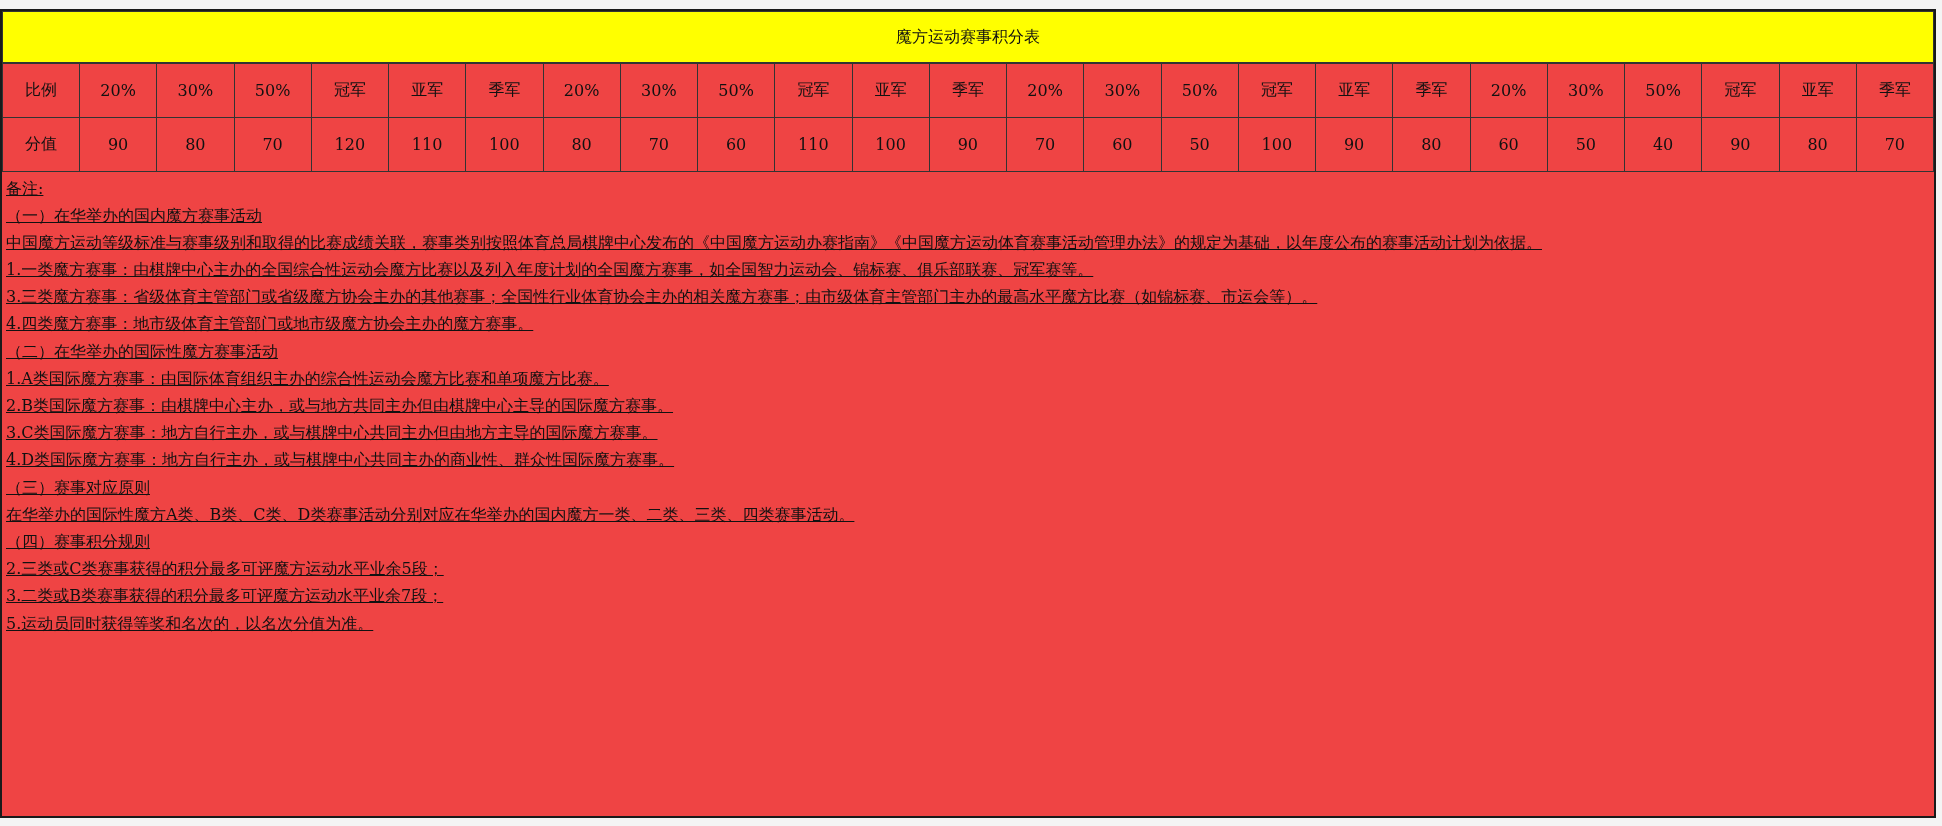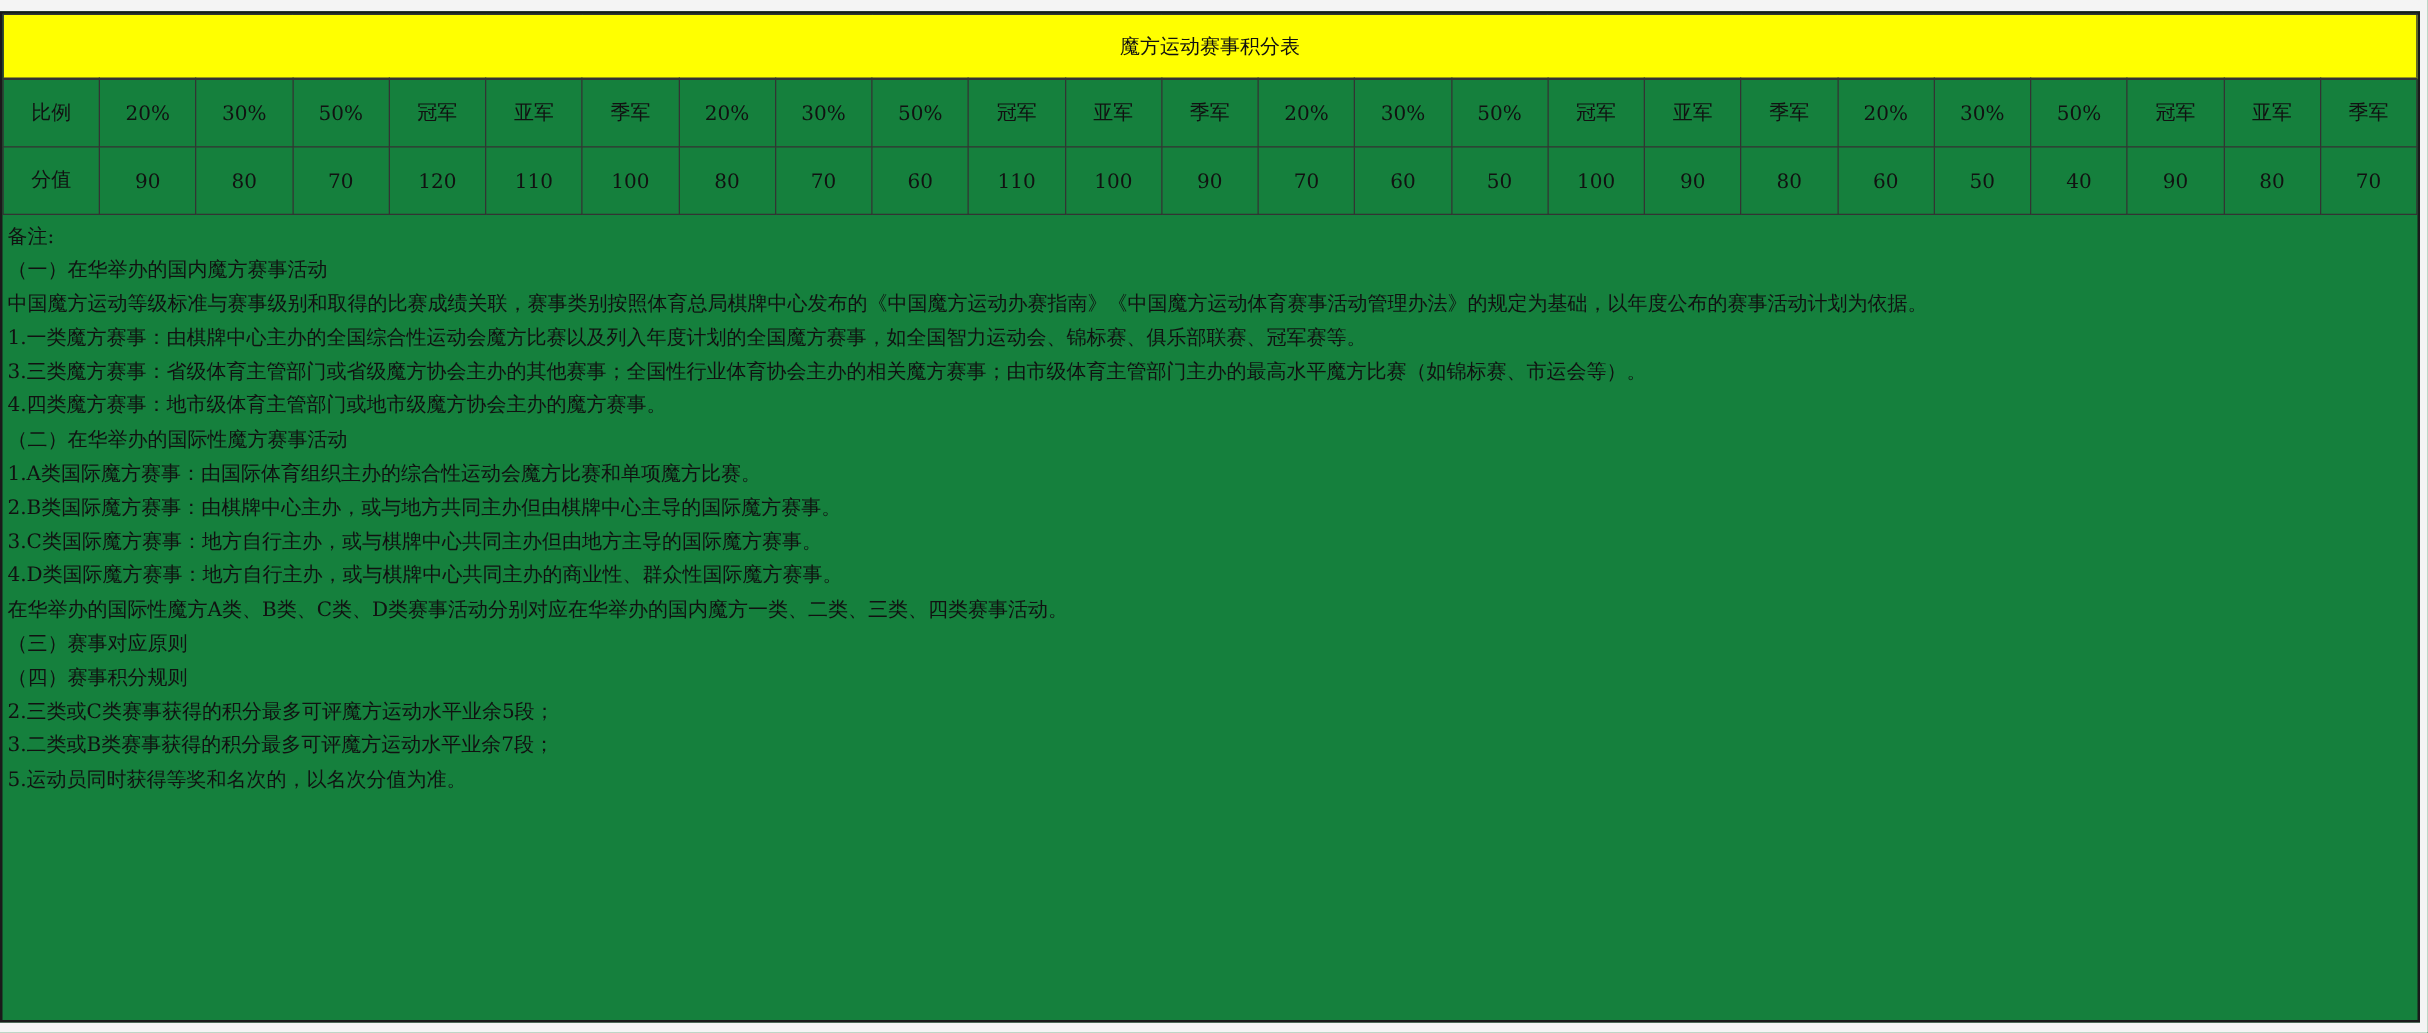--- a/index.html
+++ b/index.html
@@ -13,21 +13,21 @@
   body {
     font-family: "DejaVu Serif", "Liberation Serif", serif;
     color: #111;
   }
   .sheet {
     position: absolute;
     left: 0;
     top: 9px;
     width: 1936px;
     height: 809px;
-    background: #15803d;
+    background: #ef4444;
     border: 2px solid #1a1a1a;
     box-sizing: border-box;
   }
   table.score {
     border-collapse: collapse;
     width: 100%;
     table-layout: fixed;
   }
   table.score td {
     border: 1px solid #333;
@@ -46,21 +46,21 @@
   }
   .row-h { height: 54px; }
   .row-label { font-size: 17px; }
   .group-cell { font-size: 16px; }
   .notes {
     padding: 3px 4px 0 4px;
     font-size: 16px;
     line-height: 27.2px;
     white-space: nowrap;
   }
-  .notes div { height: 27.2px; }
+  .notes div { height: 27.2px; text-decoration: underline; }
 </style>
 </head>
 <body>
 
 <div class="sheet">
   <table class="score">
     <colgroup>
       <col class="label-col">
       <col>
         <col>
@@ -153,20 +153,20 @@
     <div>（一）在华举办的国内魔方赛事活动</div>
     <div>中国魔方运动等级标准与赛事级别和取得的比赛成绩关联，赛事类别按照体育总局棋牌中心发布的《中国魔方运动办赛指南》《中国魔方运动体育赛事活动管理办法》的规定为基础，以年度公布的赛事活动计划为依据。</div>
     <div>1.一类魔方赛事：由棋牌中心主办的全国综合性运动会魔方比赛以及列入年度计划的全国魔方赛事，如全国智力运动会、锦标赛、俱乐部联赛、冠军赛等。</div>
     <div>3.三类魔方赛事：省级体育主管部门或省级魔方协会主办的其他赛事；全国性行业体育协会主办的相关魔方赛事；由市级体育主管部门主办的最高水平魔方比赛（如锦标赛、市运会等）。</div>
     <div>4.四类魔方赛事：地市级体育主管部门或地市级魔方协会主办的魔方赛事。</div>
     <div>（二）在华举办的国际性魔方赛事活动</div>
     <div>1.A类国际魔方赛事：由国际体育组织主办的综合性运动会魔方比赛和单项魔方比赛。</div>
     <div>2.B类国际魔方赛事：由棋牌中心主办，或与地方共同主办但由棋牌中心主导的国际魔方赛事。</div>
     <div>3.C类国际魔方赛事：地方自行主办，或与棋牌中心共同主办但由地方主导的国际魔方赛事。</div>
     <div>4.D类国际魔方赛事：地方自行主办，或与棋牌中心共同主办的商业性、群众性国际魔方赛事。</div>
+    <div>（三）赛事对应原则</div>
     <div>在华举办的国际性魔方A类、B类、C类、D类赛事活动分别对应在华举办的国内魔方一类、二类、三类、四类赛事活动。</div>
-    <div>（三）赛事对应原则</div>
     <div>（四）赛事积分规则</div>
     <div>2.三类或C类赛事获得的积分最多可评魔方运动水平业余5段；</div>
     <div>3.二类或B类赛事获得的积分最多可评魔方运动水平业余7段；</div>
     <div>5.运动员同时获得等奖和名次的，以名次分值为准。</div>
   </div>
 </div>
 
 </body></html>

